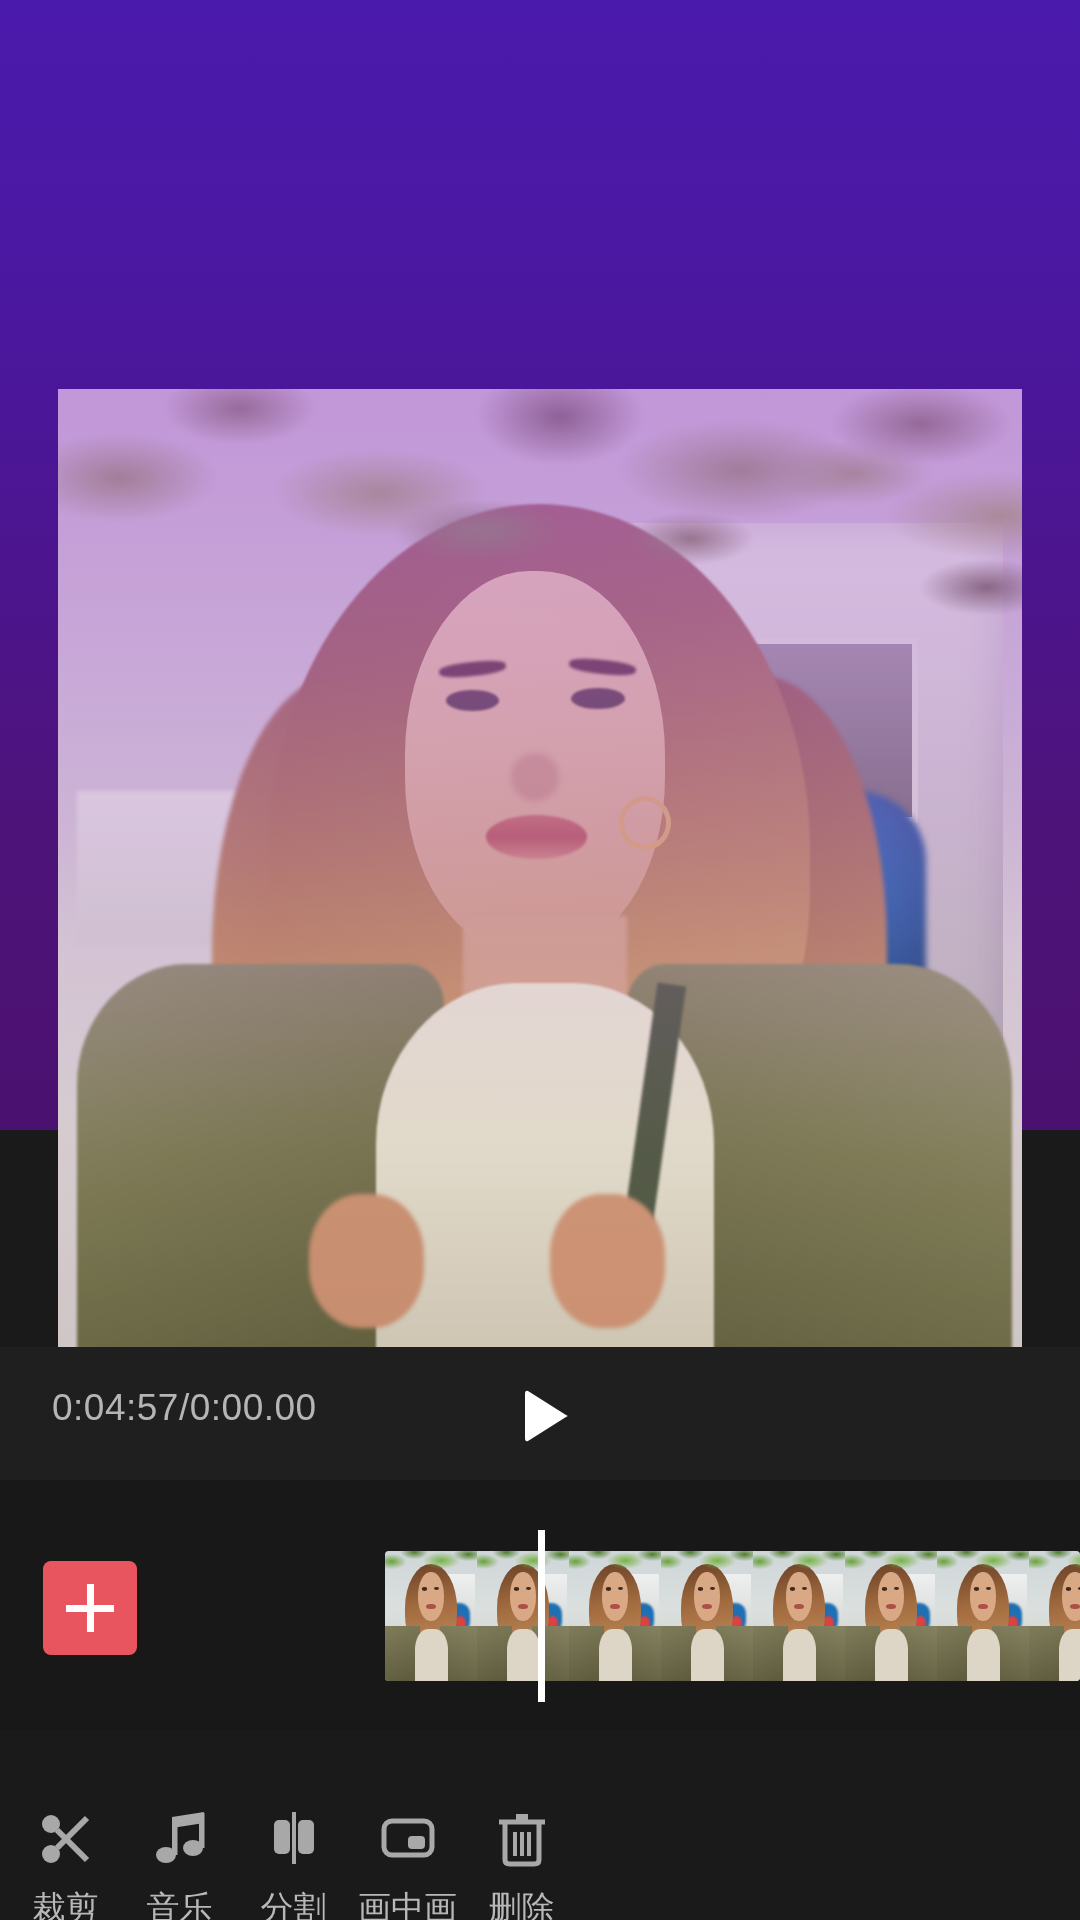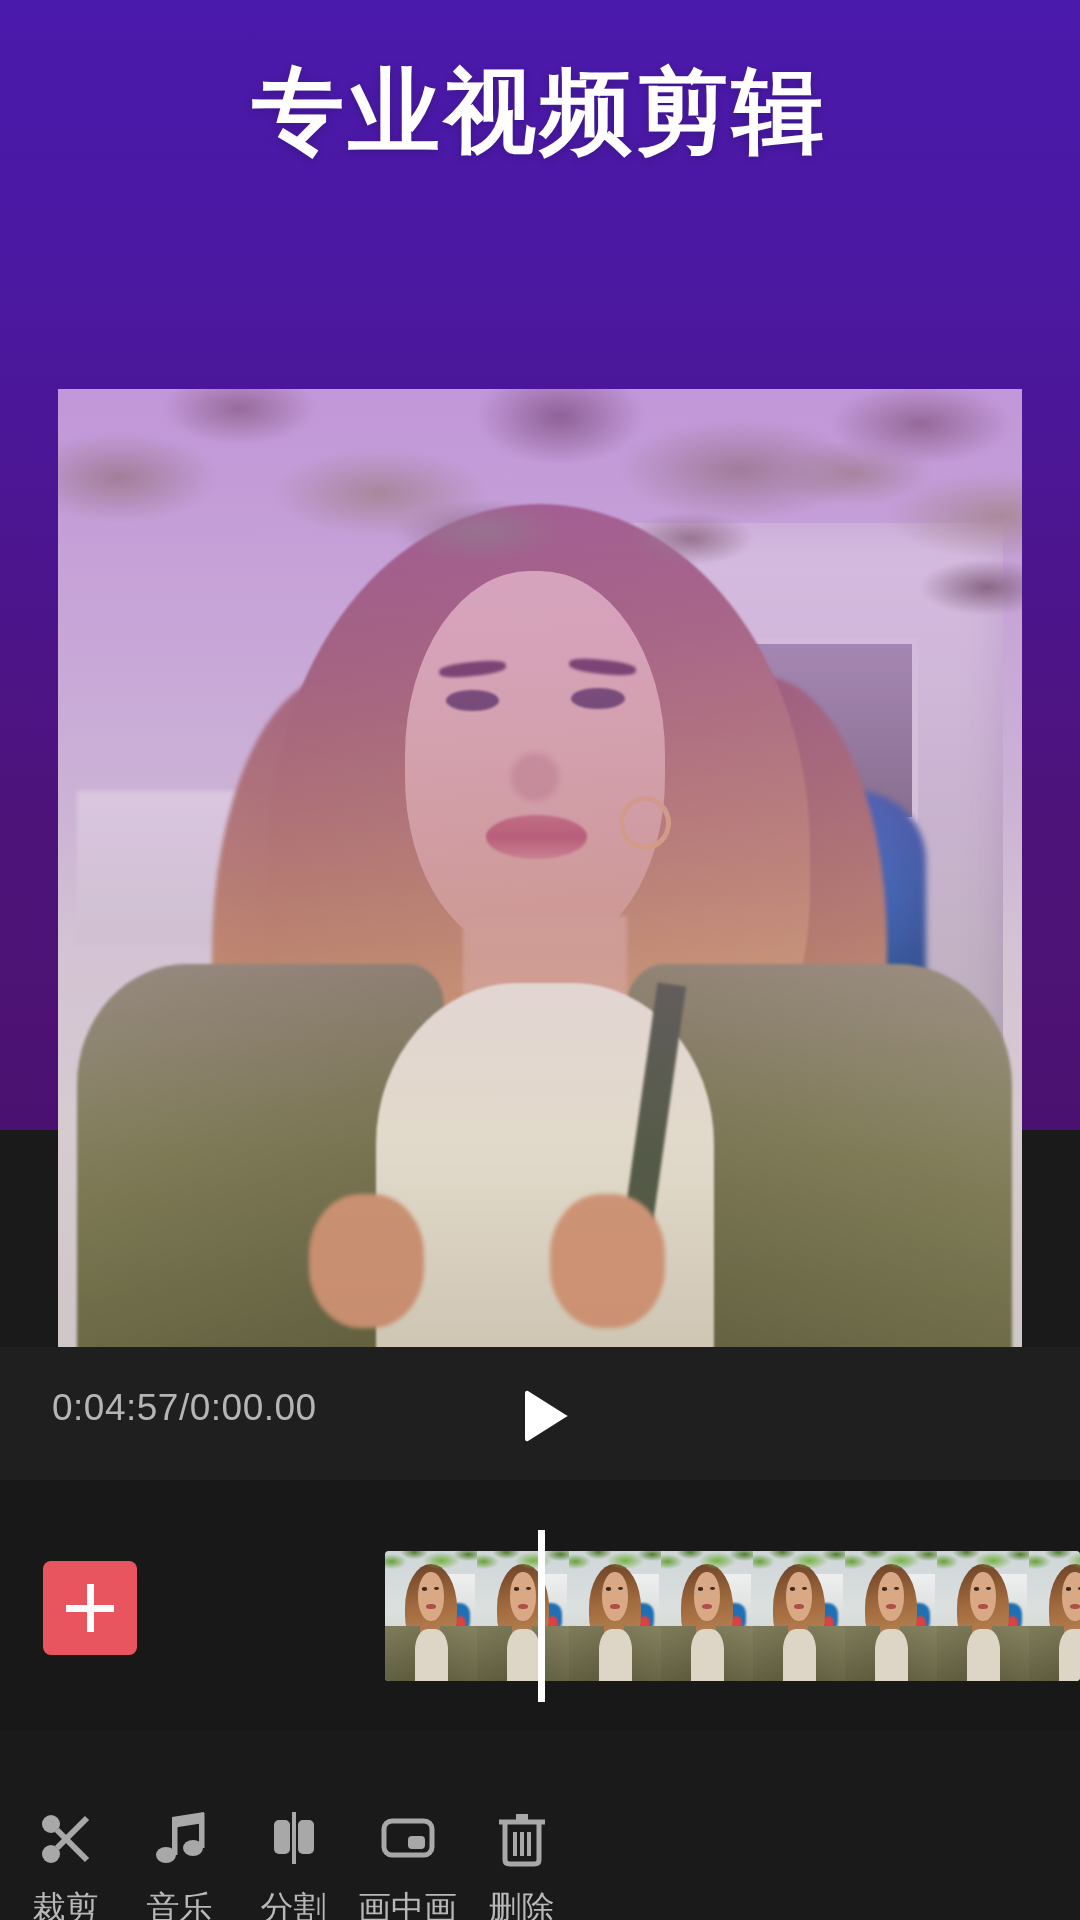--- a/index.html
+++ b/index.html
@@ -383,21 +383,20 @@
     white-space: nowrap;
   }
 </style>
 </head>
 <body>
 
 <div id="app">
 
   <div class="hero">
     <div class="hero-title">
-      <span>专业视频剪辑</span>
     </div>
   </div>
 
   <div class="preview">
     <div class="preview-art">
       <div class="pv-bg"></div>
       <div class="pv-building"></div>
       <div class="pv-window"></div>
       <div class="pv-wall"></div>
       <div class="pv-car"></div>

